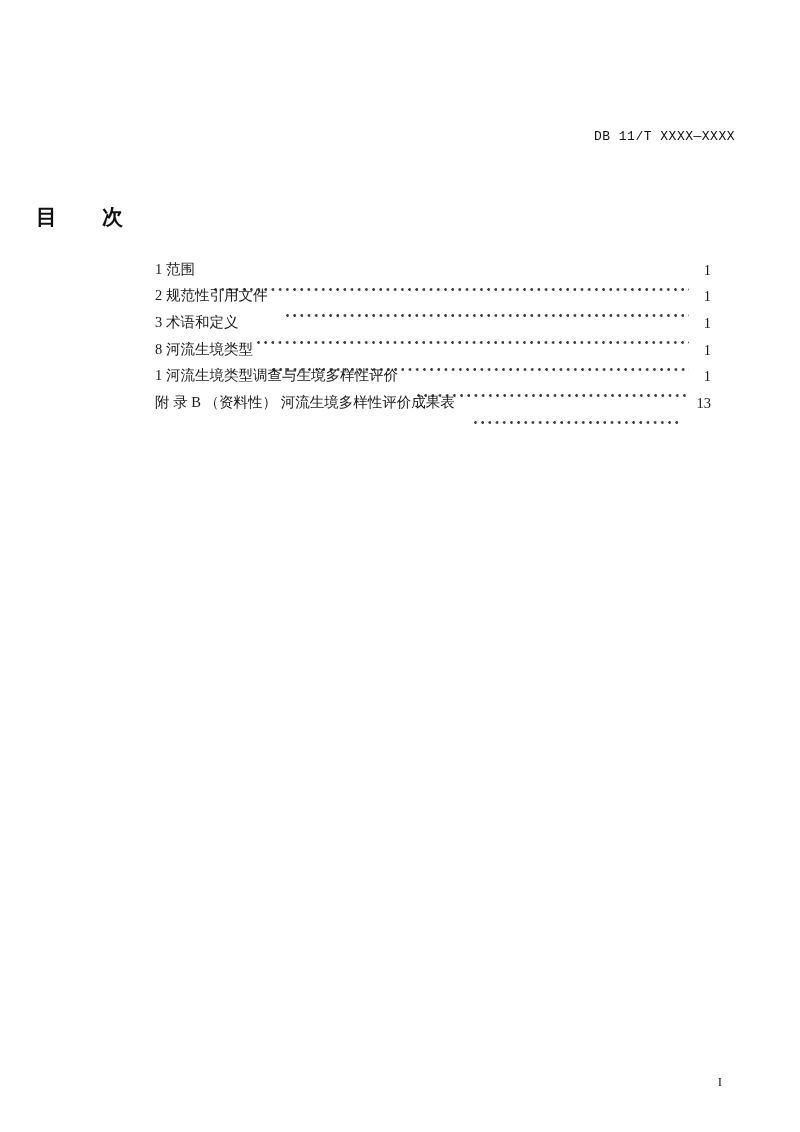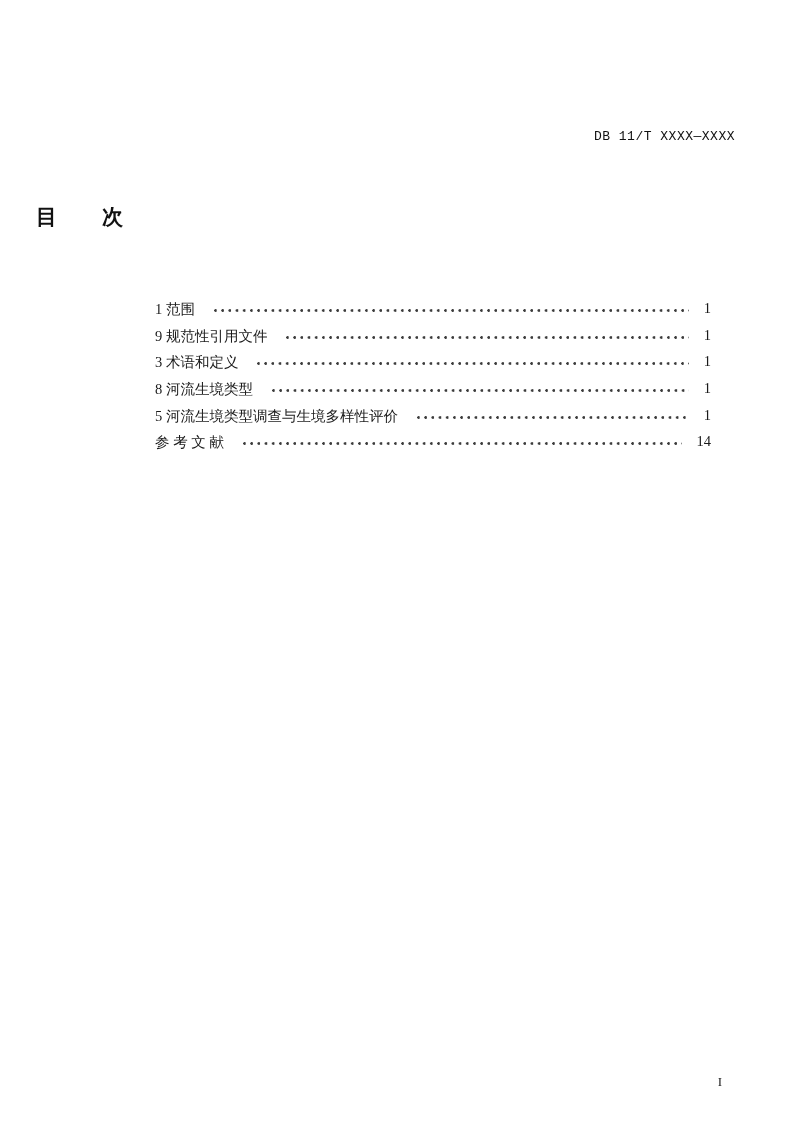--- a/index.html
+++ b/index.html
@@ -38,21 +38,21 @@
     letter-spacing: 1px;
   }
   .toc {
     position: absolute;
     top: 240px;
     left: 95px;
     right: 77px;
   }
   .toc-row {
     display: flex;
-    align-items: flex-start;
+    align-items: flex-end;
     height: 26.7px;
     font-size: 14.5px;
     color: #1a1a1a;
     white-space: nowrap;
   }
   .toc-label {
     flex: 0 0 auto;
   }
   .toc-dots {
     flex: 1 1 auto;
@@ -88,48 +88,48 @@
 
   <div class="toc">
 
     <div class="toc-row">
       <span class="toc-label">1 范围</span>
       <span class="toc-dots"></span>
       <span class="toc-page-num">1</span>
     </div>
 
     <div class="toc-row">
-      <span class="toc-label">9 规范性引用文件</span>
+      <span class="toc-label">2 规范性引用文件</span>
       <span class="toc-dots"></span>
       <span class="toc-page-num">1</span>
     </div>
 
     <div class="toc-row">
       <span class="toc-label">3 术语和定义</span>
       <span class="toc-dots"></span>
       <span class="toc-page-num">1</span>
     </div>
 
     <div class="toc-row">
       <span class="toc-label">8 河流生境类型</span>
       <span class="toc-dots"></span>
       <span class="toc-page-num">1</span>
     </div>
 
     <div class="toc-row">
-      <span class="toc-label">5 河流生境类型调查与生境多样性评价</span>
+      <span class="toc-label">1 河流生境类型调查与生境多样性评价</span>
       <span class="toc-dots"></span>
       <span class="toc-page-num">1</span>
     </div>
 
 
+    <div class="toc-row">
+      <span class="toc-label">附 录 B （资料性） 河流生境多样性评价成果表</span>
+      <span class="toc-dots"></span>
+      <span class="toc-page-num">13</span>
+    </div>
 
-    <div class="toc-row">
-      <span class="toc-label">参 考 文 献</span>
-      <span class="toc-dots"></span>
-      <span class="toc-page-num">14</span>
-    </div>
 
   </div>
 
   <div class="page-footer">I</div>
 
 </div>
 
 </body></html>

